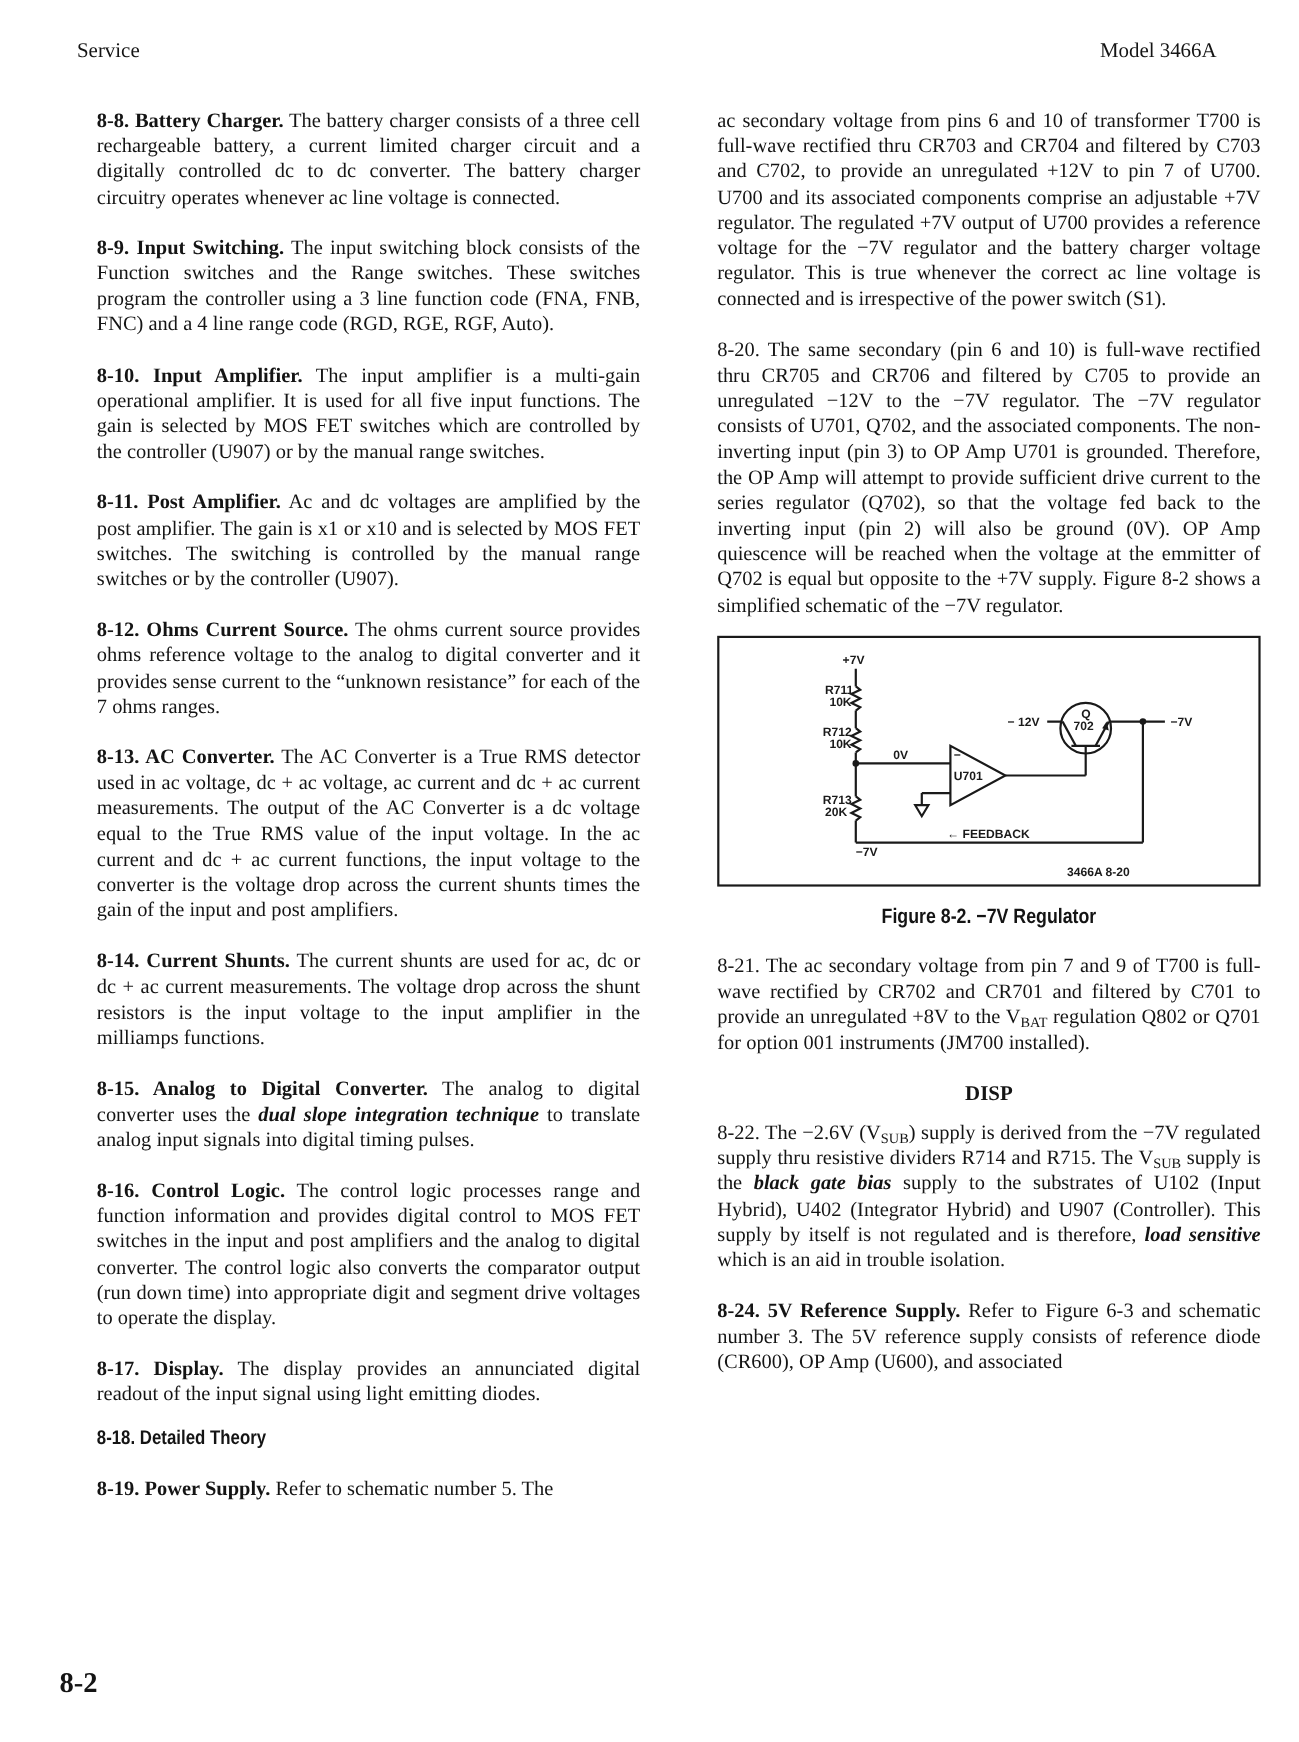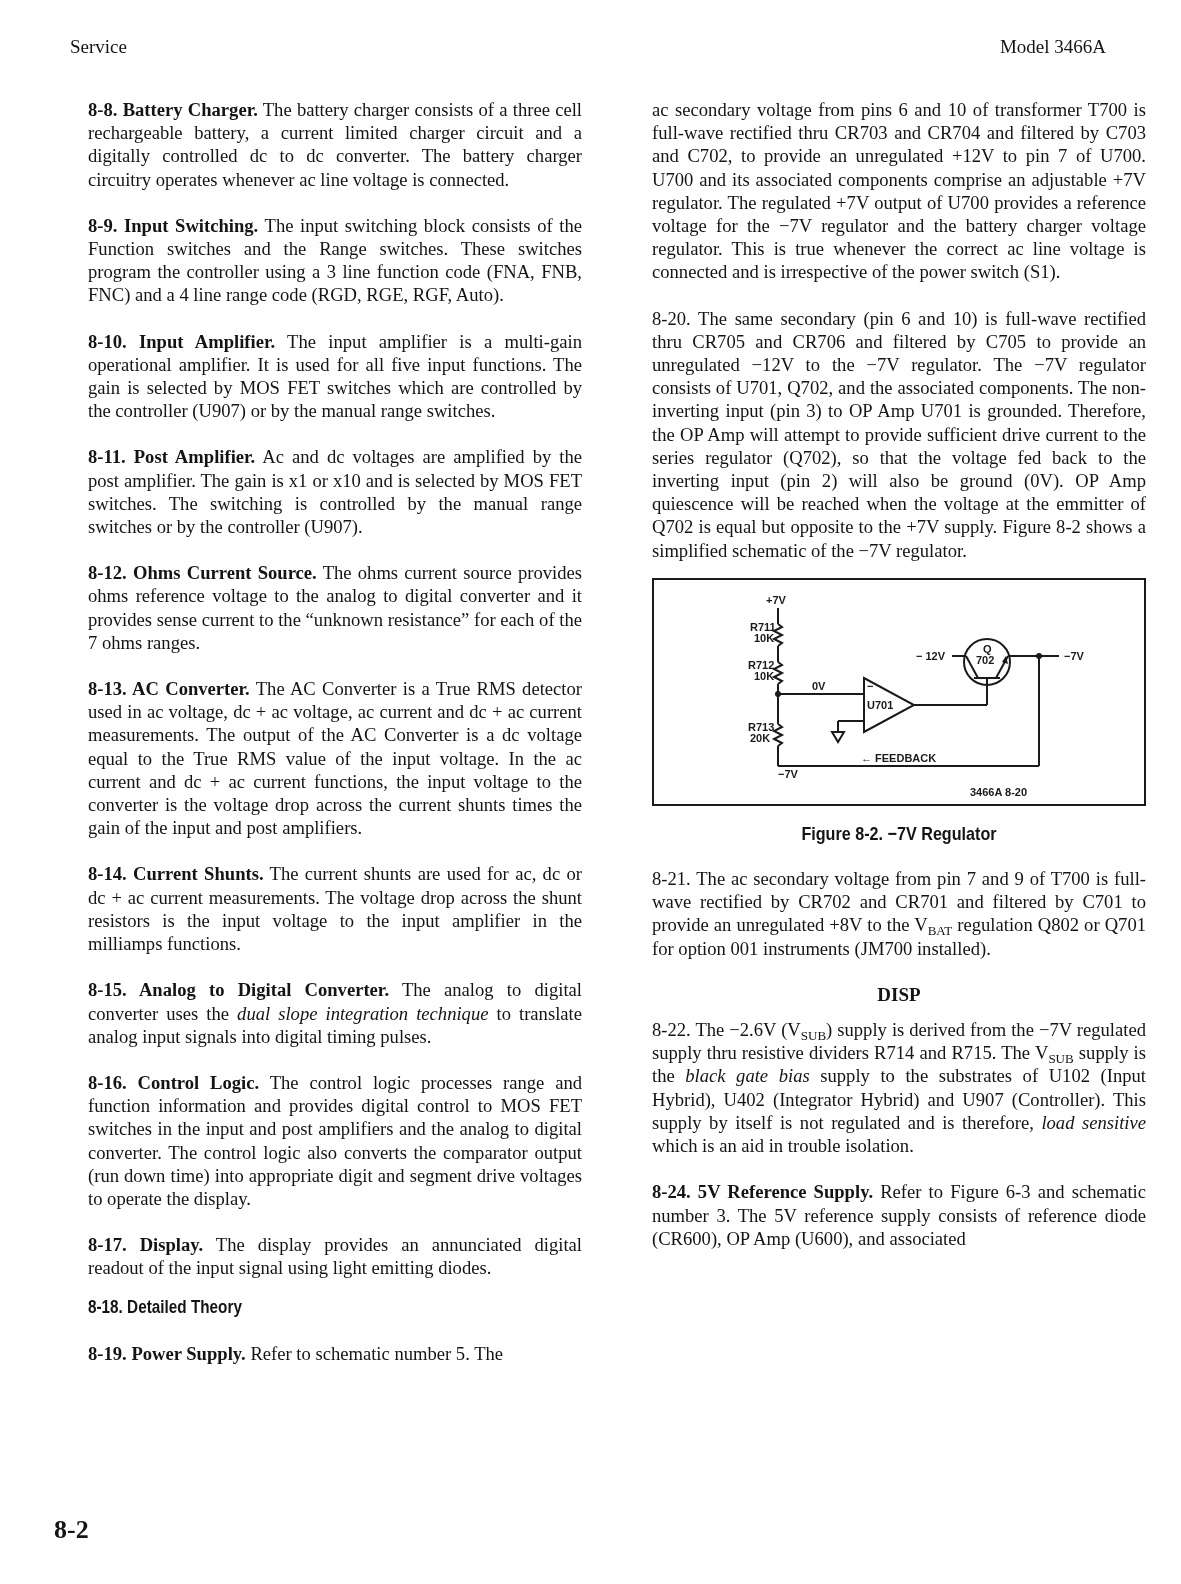--- a/index.html
+++ b/index.html
@@ -9,21 +9,21 @@
     color: #141414;
   }
   .hdr { position: absolute; top: 36px; font-size: 19px; }
   .hdr-left { left: 70px; }
   .hdr-right { right: 75px; }
   .col { position: absolute; top: 98px; width: 494px; font-size: 18.6px; line-height: 23.2px; }
   .col-left { left: 88px; }
   .col-right { left: 652px; }
   .para { margin: 0 0 23px 0; text-align: justify; }
   .para b { font-weight: bold; }
-  .para i { font-style: italic; }
+  .para i { font-style: italic; font-weight: bold; }
   .sect-heading {
     font-family: "Liberation Sans", "DejaVu Sans", sans-serif;
     font-weight: bold; font-size: 18px; transform: scaleX(0.85); transform-origin: left;
     margin: 0 0 23px 0;
   }
   .page-num { position: absolute; left: 54px; top: 1515px; font-size: 26px; font-weight: bold; }
   .figure-box {
     position: relative; width: 494px; height: 228px; border: 2px solid #1a1a1a; box-sizing: border-box;
     margin: 16px 0 0 0;
     padding-left: 48px;

